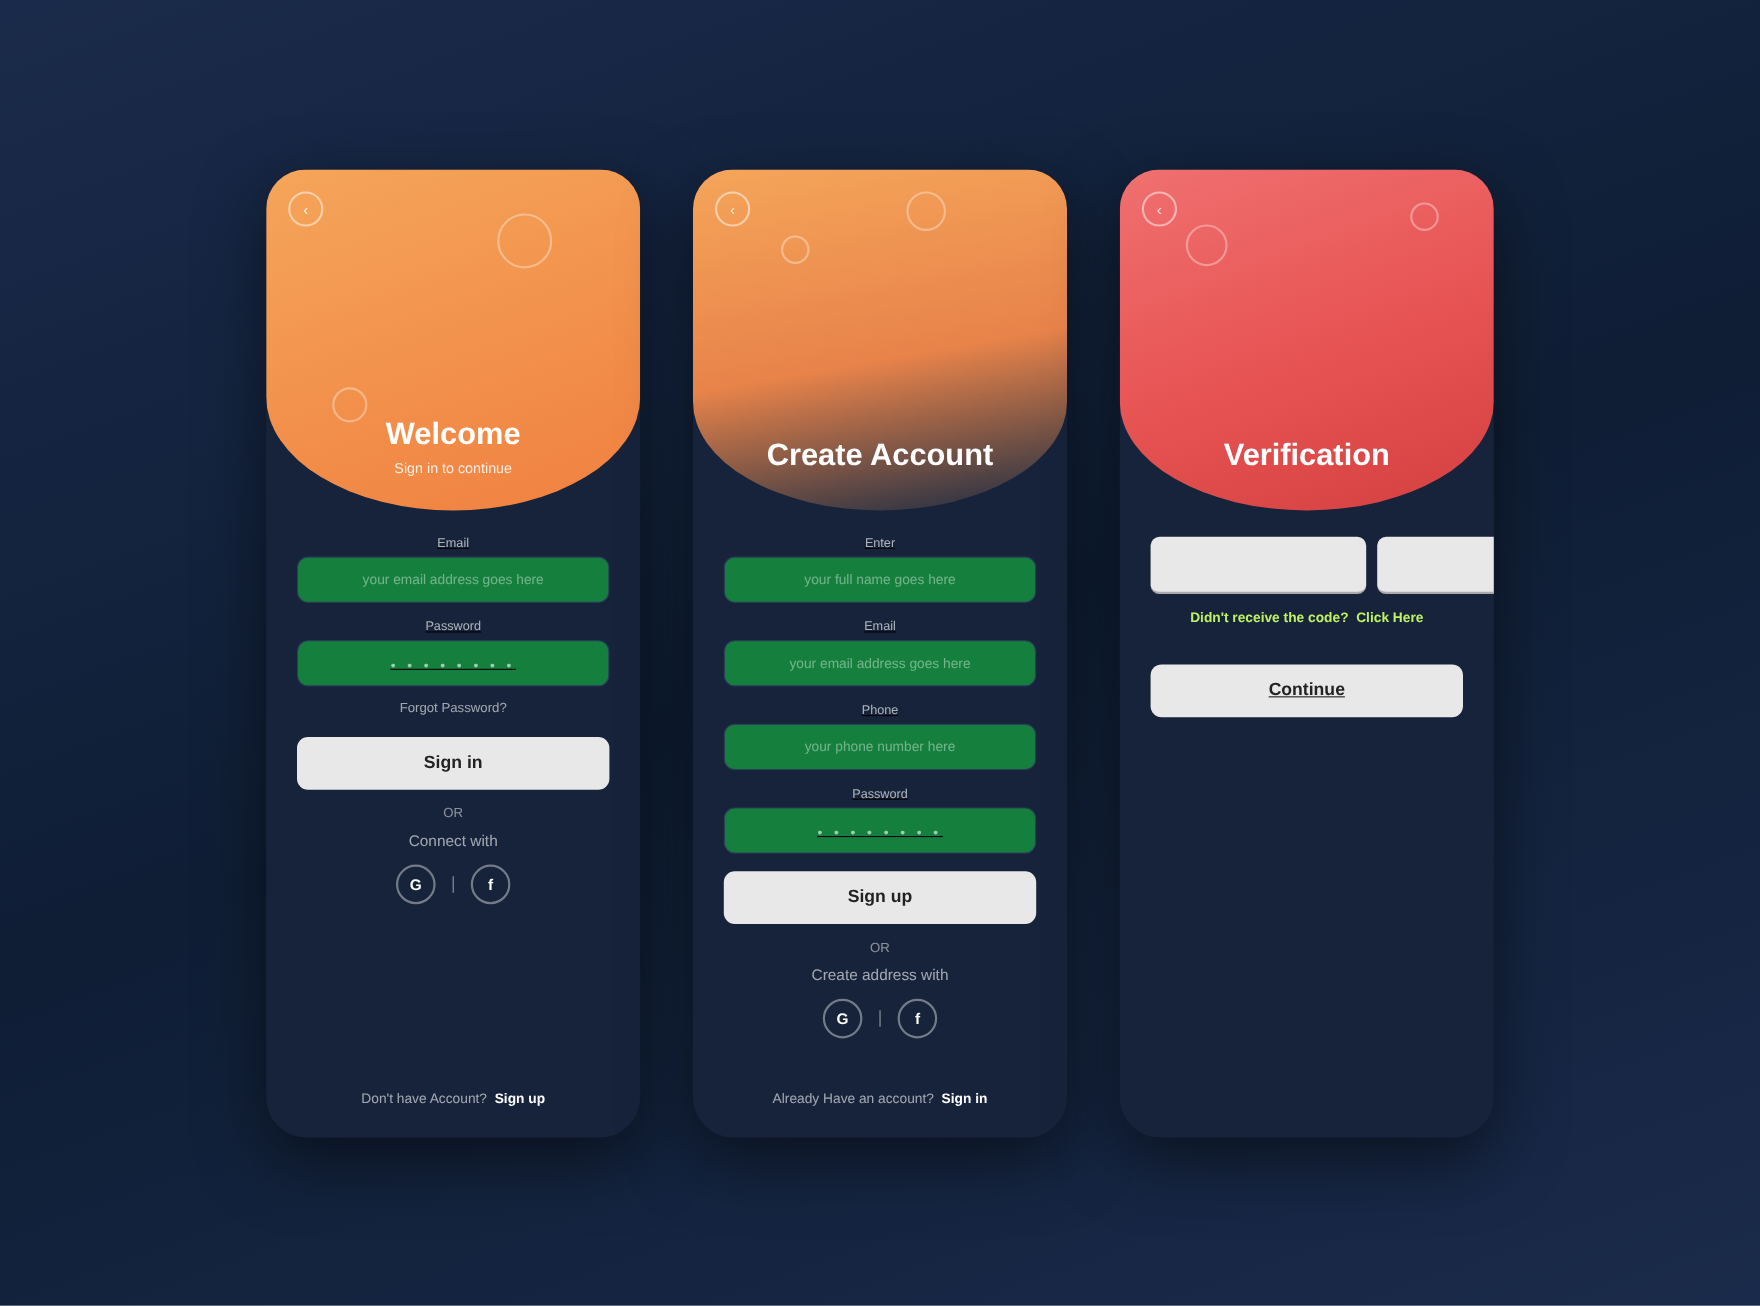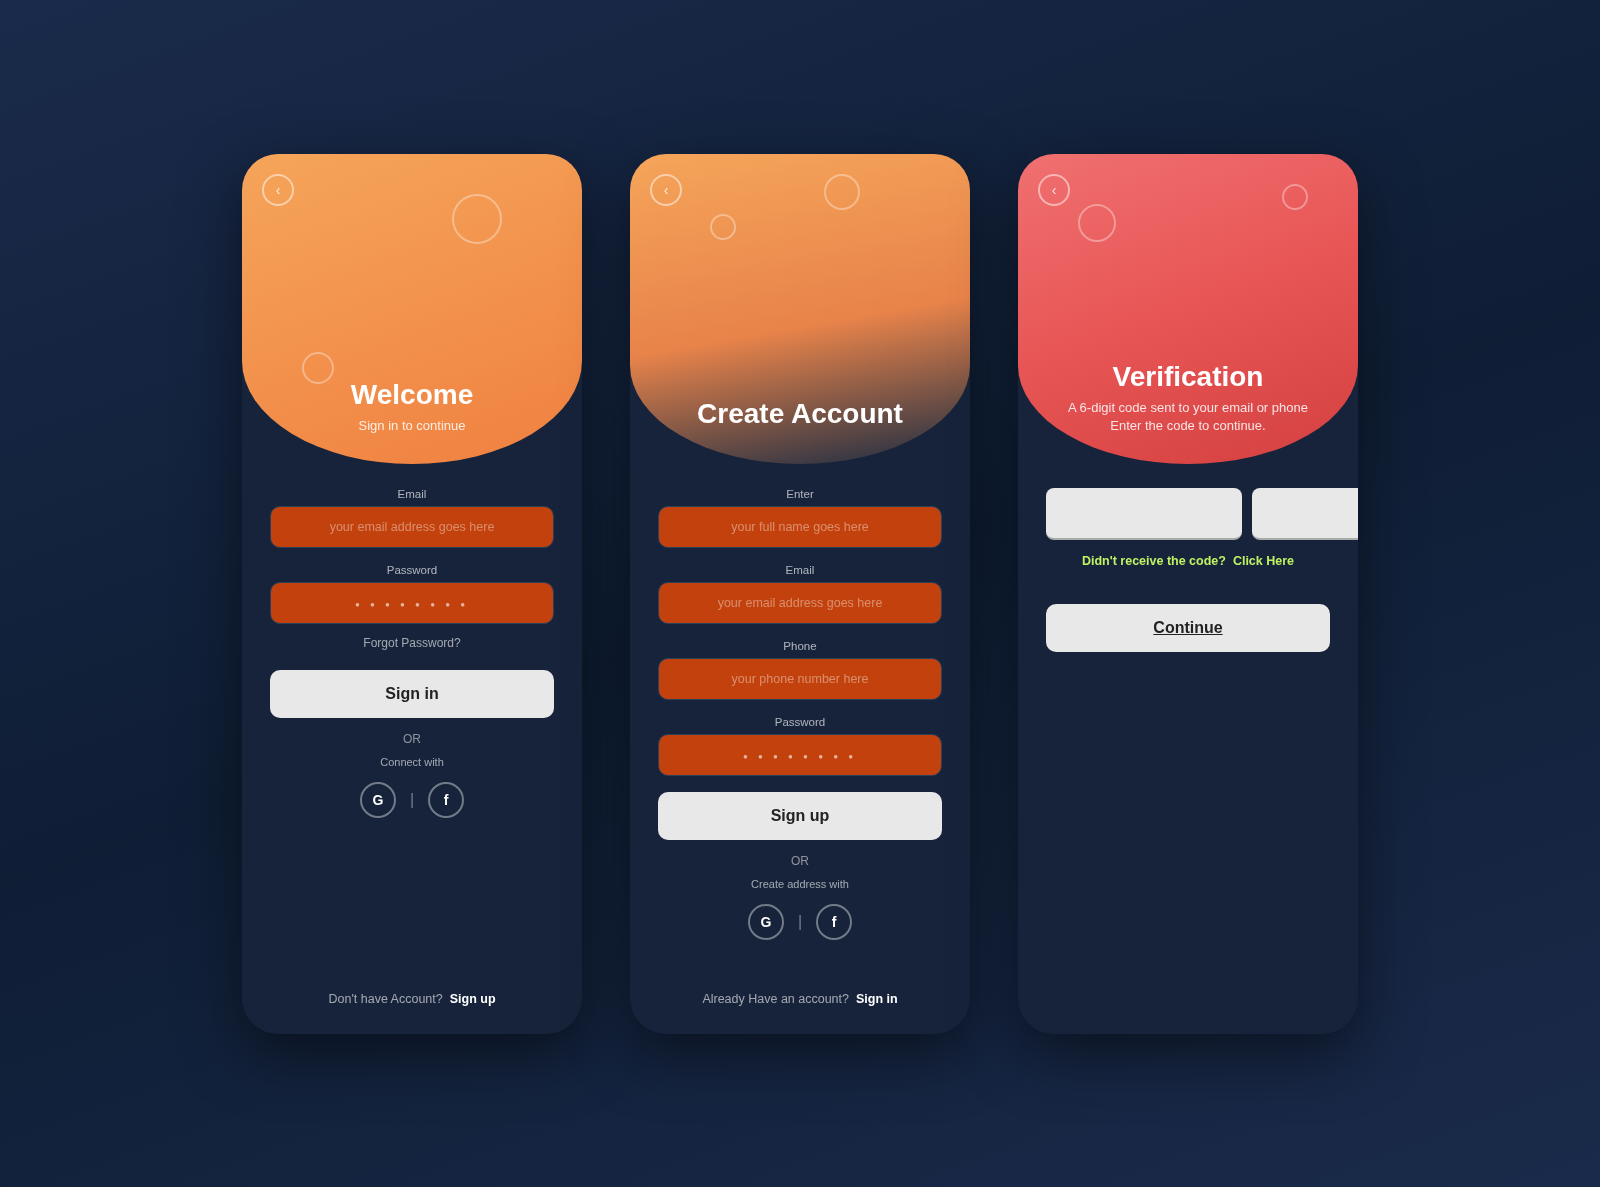--- a/index.html
+++ b/index.html
@@ -111,33 +111,34 @@
       display: flex;
       flex-direction: column;
       align-items: center;
       gap: 0;
     }
 
     
     .form-field {
       width: 100%;
       margin-bottom: 16px;
+      text-decoration: underline;
     }
 
     .field-label {
       color: rgba(255,255,255,0.65);
       font-size: 11.5px;
       text-align: center;
       margin-bottom: 6px;
       display: block;
     }
 
     .field-input {
       width: 100%;
-      background: #c2410c;
+      background: #15803d;
       border: 1px solid #2a3f5a;
       border-radius: 10px;
       padding: 13px 16px;
       color: rgba(255,255,255,0.45);
       font-size: 12.5px;
       text-align: center;
       outline: none;
       cursor: text;
     }
 
@@ -171,21 +172,21 @@
 
     .or-text {
       color: rgba(255,255,255,0.5);
       font-size: 12px;
       text-align: center;
       margin-bottom: 10px;
     }
 
     .connect-with {
       color: rgba(255,255,255,0.6);
-      font-size: 11px;
+      font-size: 14px;
       text-align: center;
       margin-bottom: 14px;
     }
 
     
     .social-row {
       display: flex;
       align-items: center;
       gap: 14px;
       margin-bottom: 16px;
@@ -380,24 +381,20 @@
   </div>
 </div>
 
 <div class="phone-card">
   <div class="card-header verify-header">
     <div class="header-bg">
       <div class="deco-circle verify-deco1"></div>
       <div class="deco-circle verify-deco2"></div>
       <button class="back-btn">‹</button>
       <h1 class="header-title">Verification</h1>
-      <p class="header-subtitle">
-        <span>A 6-digit code sent to your email or phone</span><br>
-        <span>Enter the code to continue.</span>
-      </p>
     </div>
   </div>
 
   <div class="card-body">
 
     <div class="code-input-row">
       <input class="code-digit" type="text" maxlength="1" style="">
       <input class="code-digit" type="text" maxlength="1" style="">
 
     </div>

